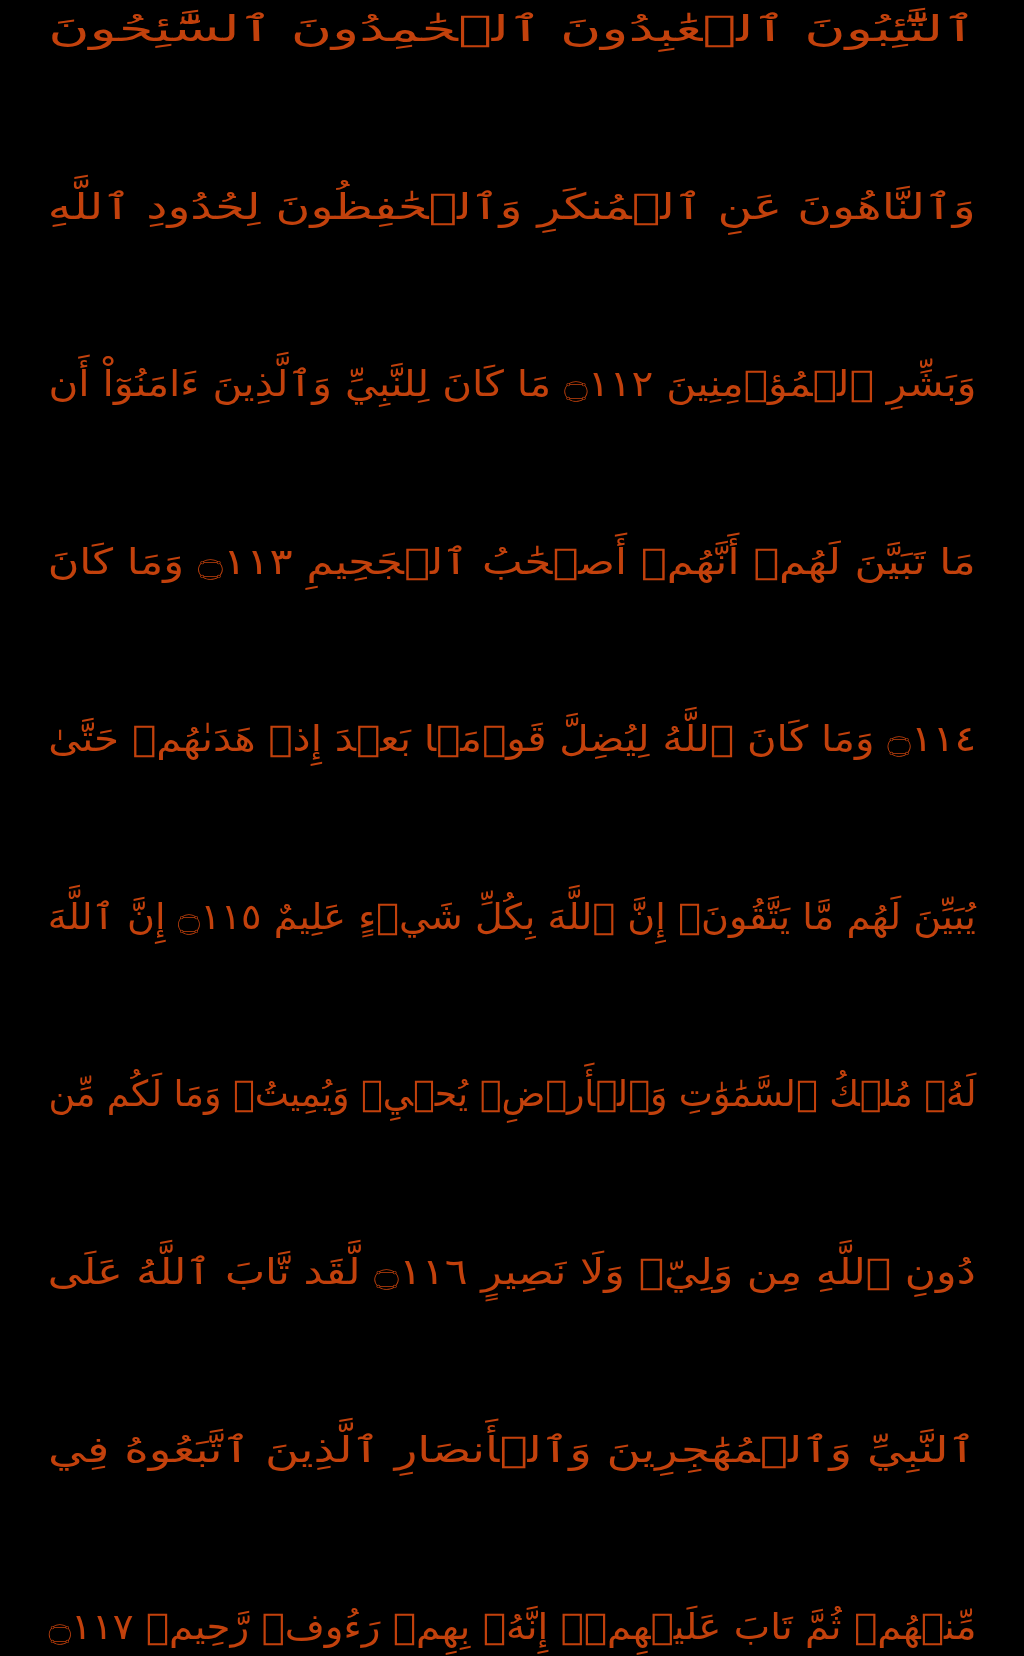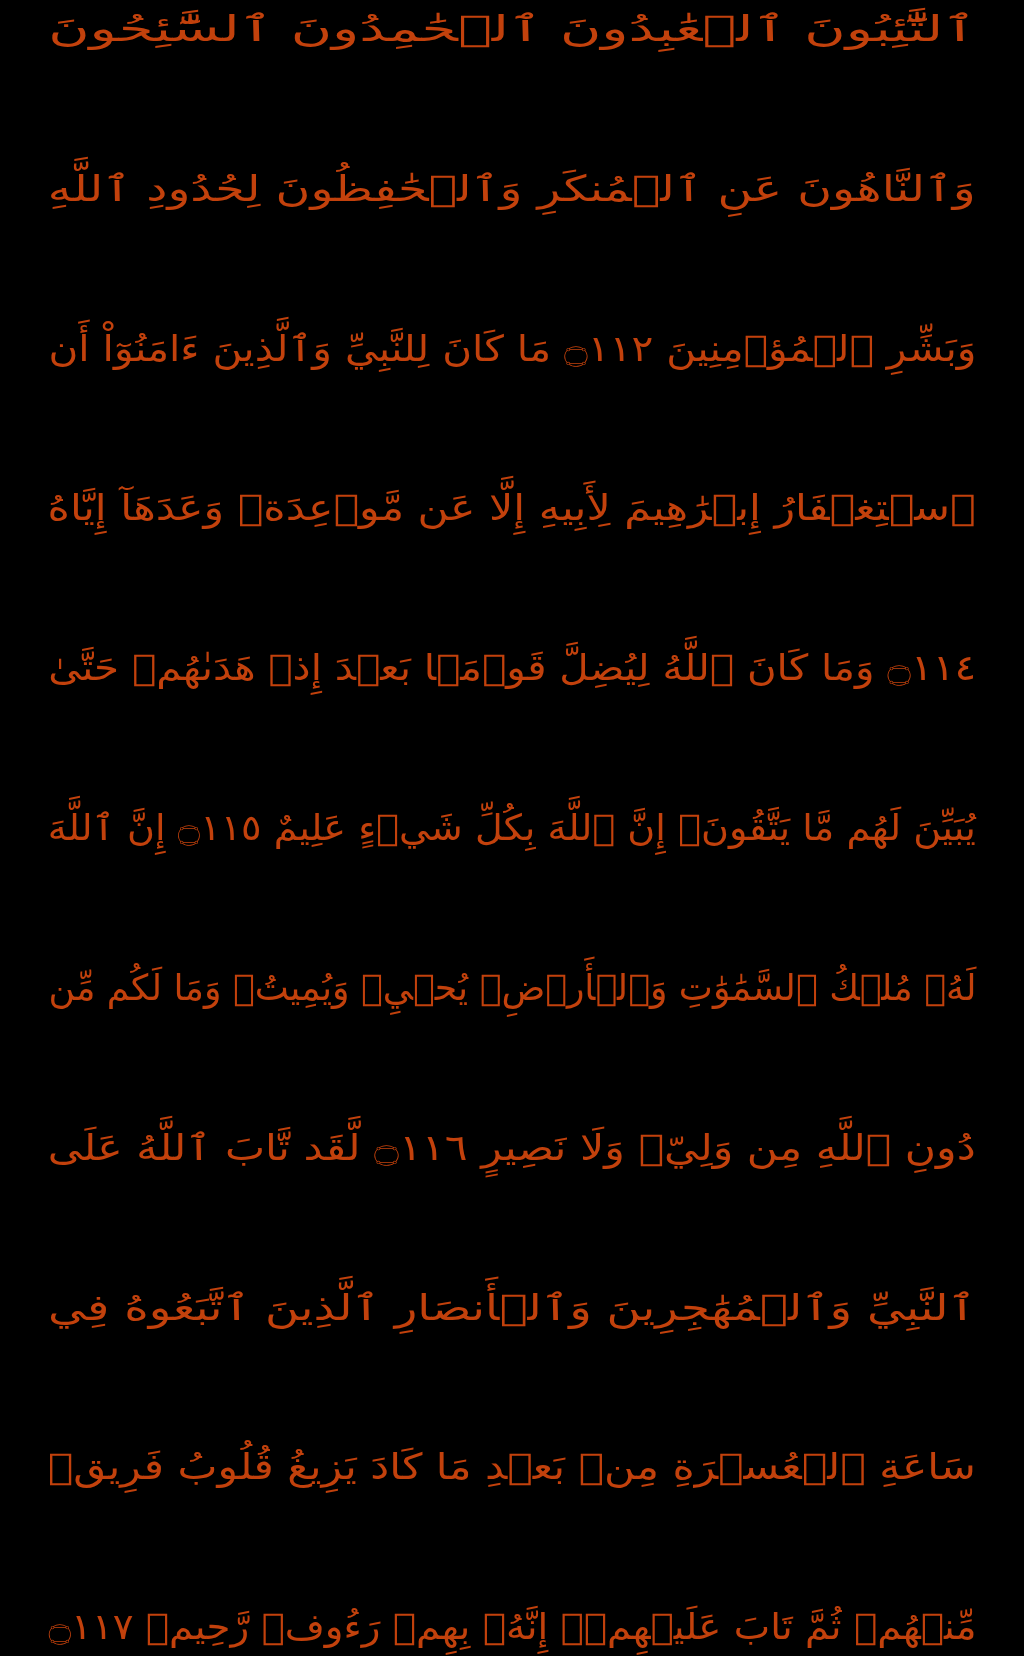--- a/index.html
+++ b/index.html
@@ -58,24 +58,24 @@
 
     <div class="ayah-line">
       <span class="line-inner" style="transform: scaleX(1.3194);">وَٱلنَّاهُونَ عَنِ ٱلۡمُنكَرِ وَٱلۡحَٰفِظُونَ لِحُدُودِ ٱللَّهِ</span>
     </div>
 
     <div class="ayah-line">
       <span class="line-inner" style="transform: scaleX(1.1304);">وَبَشِّرِ ٱلۡمُؤۡمِنِينَ ۝١١٢ مَا كَانَ لِلنَّبِيِّ وَٱلَّذِينَ ءَامَنُوٓاْ أَن</span>
     </div>
 
 
+    <div class="ayah-line">
+      <span class="line-inner" style="transform: scaleX(1.2001);">مَا تَبَيَّنَ لَهُمۡ أَنَّهُمۡ أَصۡحَٰبُ ٱلۡجَحِيمِ ۝١١٣ وَمَا كَانَ</span>
+    </div>
 
-    <div class="ayah-line">
-      <span class="line-inner" style="transform: scaleX(1.1849);">ٱسۡتِغۡفَارُ إِبۡرَٰهِيمَ لِأَبِيهِ إِلَّا عَن مَّوۡعِدَةٖ وَعَدَهَآ إِيَّاهُ</span>
-    </div>
 
 
     <div class="ayah-line">
       <span class="line-inner" style="transform: scaleX(1.123);">۝١١٤ وَمَا كَانَ ٱللَّهُ لِيُضِلَّ قَوۡمَۢا بَعۡدَ إِذۡ هَدَىٰهُمۡ حَتَّىٰ</span>
     </div>
 
     <div class="ayah-line">
       <span class="line-inner" style="transform: scaleX(1.0597);">يُبَيِّنَ لَهُم مَّا يَتَّقُونَۚ إِنَّ ٱللَّهَ بِكُلِّ شَيۡءٍ عَلِيمٌ ۝١١٥ إِنَّ ٱللَّهَ</span>
     </div>
 
@@ -84,22 +84,19 @@
     </div>
 
     <div class="ayah-line">
       <span class="line-inner" style="transform: scaleX(1.1846);">دُونِ ٱللَّهِ مِن وَلِيّٖ وَلَا نَصِيرٍ ۝١١٦ لَّقَد تَّابَ ٱللَّهُ عَلَى</span>
     </div>
 
     <div class="ayah-line">
       <span class="line-inner" style="transform: scaleX(1.2997);">ٱلنَّبِيِّ وَٱلۡمُهَٰجِرِينَ وَٱلۡأَنصَارِ ٱلَّذِينَ ٱتَّبَعُوهُ فِي</span>
     </div>
 
-    <div class="ayah-line">
-      <span class="line-inner" style="transform: scaleX(1.1785);">سَاعَةِ ٱلۡعُسۡرَةِ مِنۢ بَعۡدِ مَا كَادَ يَزِيغُ قُلُوبُ فَرِيقٖ</span>
-    </div>
 
     <div class="ayah-line">
       <span class="line-inner" style="transform: scaleX(1.0755);">مِّنۡهُمۡ ثُمَّ تَابَ عَلَيۡهِمۡۚ إِنَّهُۥ بِهِمۡ رَءُوفٞ رَّحِيمٞ ۝١١٧</span>
     </div>
 
   </div>
 </div>
 
 </body></html>

